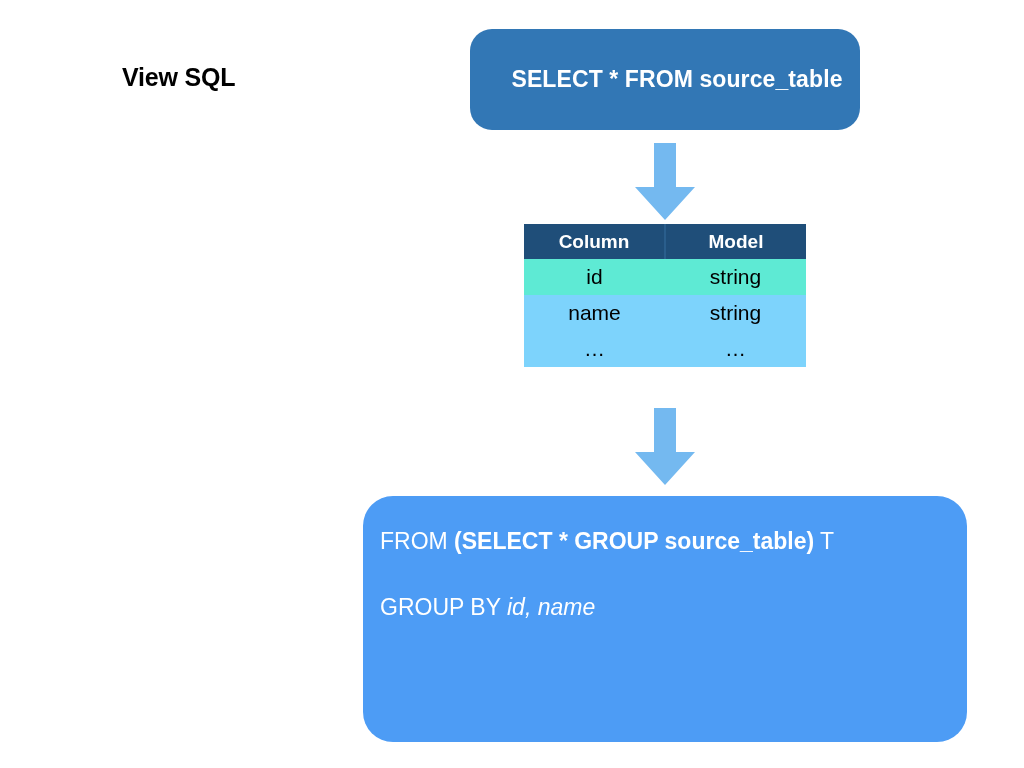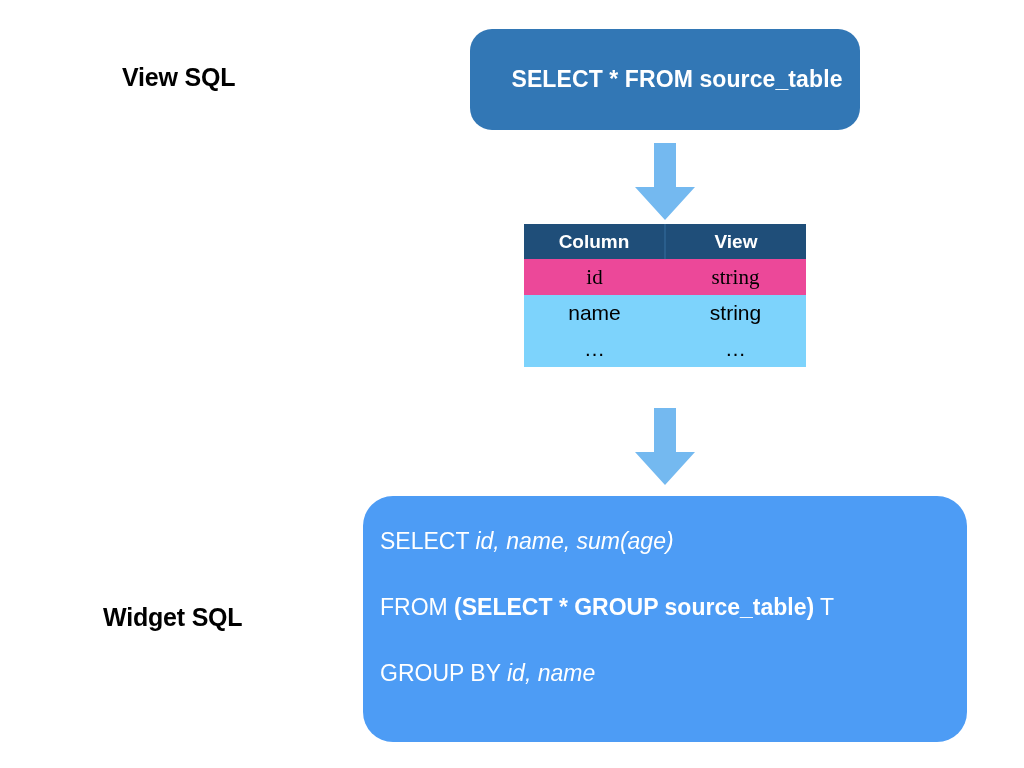--- a/index.html
+++ b/index.html
@@ -93,21 +93,21 @@
   #view-model-table td {
     font-family: "Liberation Sans", sans-serif;
     font-weight: normal;
     font-size: 21px;
     color: #000000;
     height: 36px;
     padding: 0;
     text-align: center;
     vertical-align: middle;
   }
-  #view-model-table tr.row-odd td  { background: #ec4899; font-family: Liberation Serif, serif; }
+  #view-model-table tr.row-odd td  { background: #5eead4; }
   #view-model-table tr.row-even td { background: #7dd3fc; }
 
   
   #widget-sql-box {
     position: absolute;
     left: 363px;
     top: 496px;
     width: 604px;
     height: 246px;
     background: #4d9cf5;
@@ -129,37 +129,36 @@
   .sql-bold { font-weight: bold;   font-style: normal; }
 </style>
 </head>
 <body>
 
 <div id="canvas">
 
   <div class="stage-label" id="label-view-sql">View SQL</div>
 
 
-  <div class="stage-label" id="label-widget-sql">Widget SQL</div>
 
   <div id="view-sql-box">
     <span id="view-sql-text">SELECT * FROM source_table</span>
   </div>
 
   <div class="arrow-down" id="arrow-top">
     <svg width="62" height="78" viewBox="0 0 62 78" xmlns="http://www.w3.org/2000/svg">
       <polygon points="20,0 42,0 42,44 61,44 31,77 1,44 20,44" fill="#74b9f0"></polygon>
     </svg>
   </div>
 
   <table id="view-model-table">
     <thead>
       <tr>
         <th class="col-head-column">Column</th>
-        <th>View</th>
+        <th>Model</th>
       </tr>
     </thead>
     <tbody>
       <tr class="row-odd">
         <td>id</td>
         <td>string</td>
       </tr>
       <tr class="row-even">
         <td>name</td>
         <td>string</td>
@@ -172,23 +171,20 @@
   </table>
 
   <div class="arrow-down" id="arrow-bottom">
     <svg width="62" height="78" viewBox="0 0 62 78" xmlns="http://www.w3.org/2000/svg">
       <polygon points="20,0 42,0 42,44 61,44 31,77 1,44 20,44" fill="#74b9f0"></polygon>
     </svg>
   </div>
 
   <div id="widget-sql-box">
     <div class="sql-line">
-      <span class="sql-kw">SELECT </span><span class="sql-em">id, name, sum(age)</span>
-    </div>
-    <div class="sql-line">
       <span class="sql-kw">FROM </span><span class="sql-bold">(SELECT * GROUP source_table)</span><span class="sql-kw"> T</span>
     </div>
     <div class="sql-line">
       <span class="sql-kw">GROUP BY </span><span class="sql-em">id, name</span>
     </div>
   </div>
 
 </div>
 
 </body></html>

